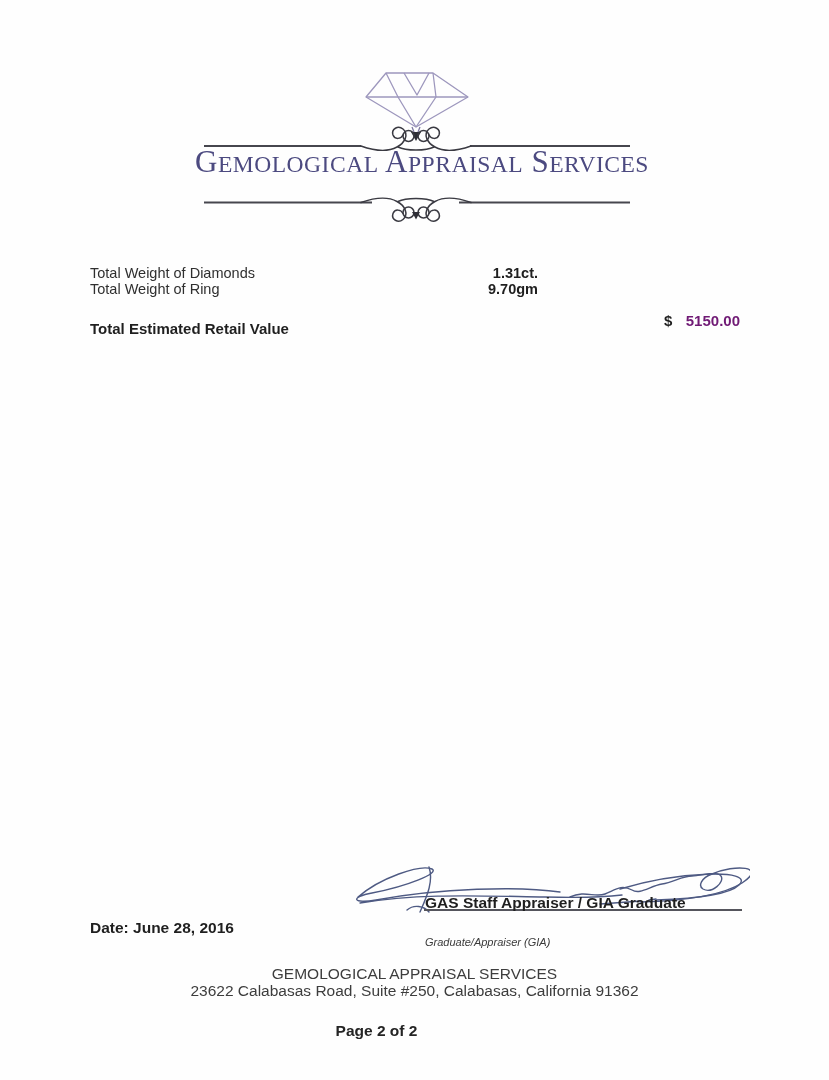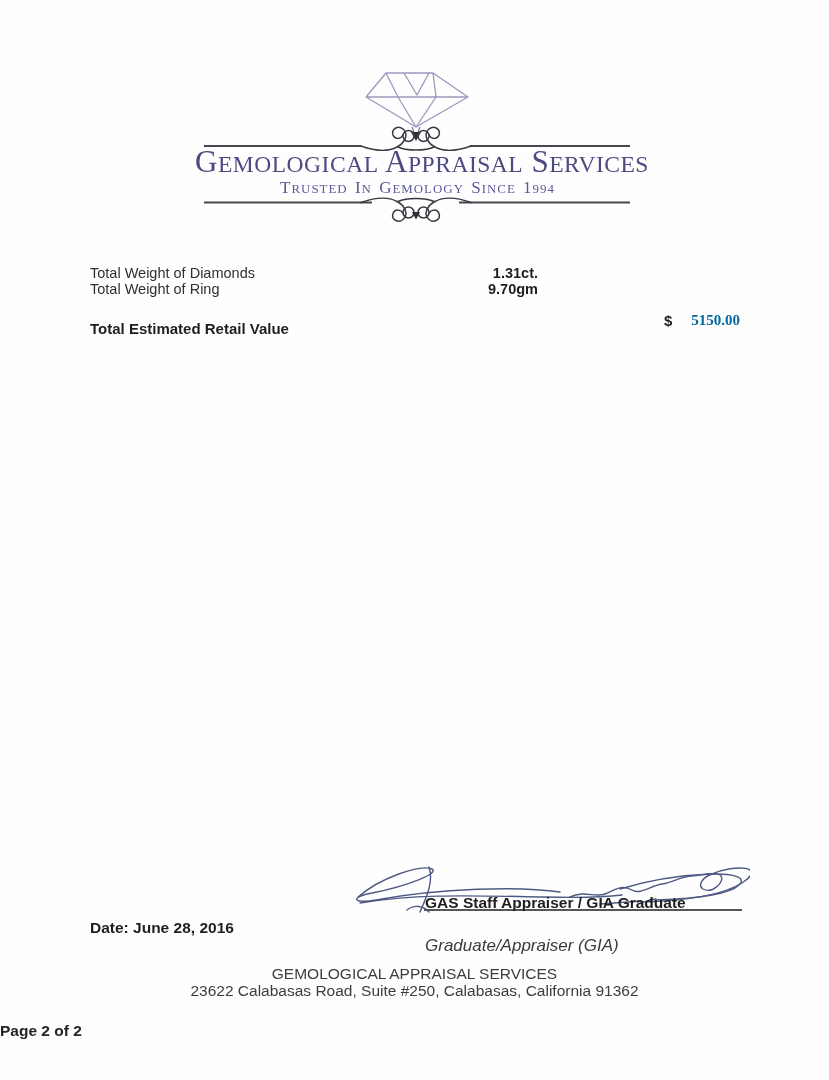--- a/index.html
+++ b/index.html
@@ -30,31 +30,31 @@
     color:#5c599c;letter-spacing:1px;word-spacing:2px;white-space:nowrap;
   }
   .smallcaps .tail{font-size:.76em;text-align:right;}
 
   
   .sum-label{left:90px;font-size:14.5px;line-height:16px;color:#2f2f2f;}
   .sum-value{left:420px;width:118px;text-align:right;font-size:14.5px;line-height:16px;font-weight:bold;color:#1f1f1f;}
   .row1{top:265px;} .row2{top:281px;}
   .total-label{left:90px;top:320px;font-size:15px;font-weight:bold;color:#1f1f1f;}
   .total-currency{left:664px;top:312px;font-size:15px;font-weight:bold;color:#1f1f1f;}
-  .total-amount{left:664px;top:312px;width:76px;text-align:right;font-size:15px;font-weight:bold;color:#0369a1;font-family:Liberation Serif, serif;}
+  .total-amount{left:664px;top:312px;width:76px;text-align:right;font-size:15px;font-weight:bold;color:#701a75;}
 
   
   .sig-line{left:424px;top:909px;width:318px;height:2px;background:#55555c;}
   .date-label{left:90px;top:919px;font-size:15.5px;font-weight:bold;color:#1f1f1f;}
   .appraiser-title{left:425px;top:894px;font-size:15.5px;font-weight:bold;color:#1f1f1f;}
-  .appraiser-subtitle{left:425px;top:936px;font-size:17px;font-style:italic;color:#3a3a3a;}
+  .appraiser-subtitle{left:425px;top:936px;font-size:11px;font-style:italic;color:#3a3a3a;}
 
   
   .footer{left:0;top:966px;width:829px;text-align:center;font-size:15.5px;line-height:16.5px;color:#3d3d3d;}
-  .page-indicator{left:0;top:1022px;width:753px;text-align:left;font-size:15.5px;font-weight:bold;color:#242424;}
+  .page-indicator{left:0;top:1022px;width:753px;text-align:center;font-size:15.5px;font-weight:bold;color:#242424;}
 </style>
 </head>
 <body>
 
 <div class="page">
 
   <svg class="abs" style="left:195px;top:60px;" width="445" height="165" viewBox="195 60 445 165">
 
     <g fill="none" stroke="#9d97bd" stroke-width="1.3" stroke-linejoin="round">
       <path d="M366,97 L386,73 L433,73 L468,97 L416,127 Z"></path>
@@ -90,21 +90,20 @@
       <circle cx="-7.5" cy="-10" r="5.5"></circle>
         <circle cx="7.5" cy="-10" r="5.5"></circle>
       <path d="M-55,0 C-41,5 -28,6 -19,1 C-11,-3 -7,-12 -13,-17 C-18,-21 -25,-17 -23,-11 C-21,-6 -15,-7 -13,-11"></path>
       <path d="M55,0 C41,5 28,6 19,1 C11,-3 7,-12 13,-17 C18,-21 25,-17 23,-11 C21,-6 15,-7 13,-11"></path>
       <path d="M-18,1 C-10,5 10,5 18,1"></path>
     </g>
     <path d="M412,212 L420,212 L416,219.5 Z" fill="#2e2e36"></path>
   </svg>
 
   <div class="abs logo-title smallcaps">G<span class="tail">EMOLOGICAL</span> A<span class="tail">PPRAISAL</span> S<span class="tail">ERVICES</span></div>
-  <div class="abs logo-tagline smallcaps">T<span class="tail">RUSTED</span> I<span class="tail">N</span> G<span class="tail">EMOLOGY</span> S<span class="tail">INCE</span> 1<span class="tail">994</span></div>
 
   <div>
     <div class="abs sum-label row1">Total Weight of Diamonds</div>
     <div class="abs sum-value row1">1.31ct.</div>
     <div class="abs sum-label row2">Total Weight of Ring</div>
     <div class="abs sum-value row2">9.70gm</div>
 
     <div class="abs total-label">Total Estimated Retail Value</div>
     <div class="abs total-currency">$</div>
     <div class="abs total-amount">5150.00</div>

